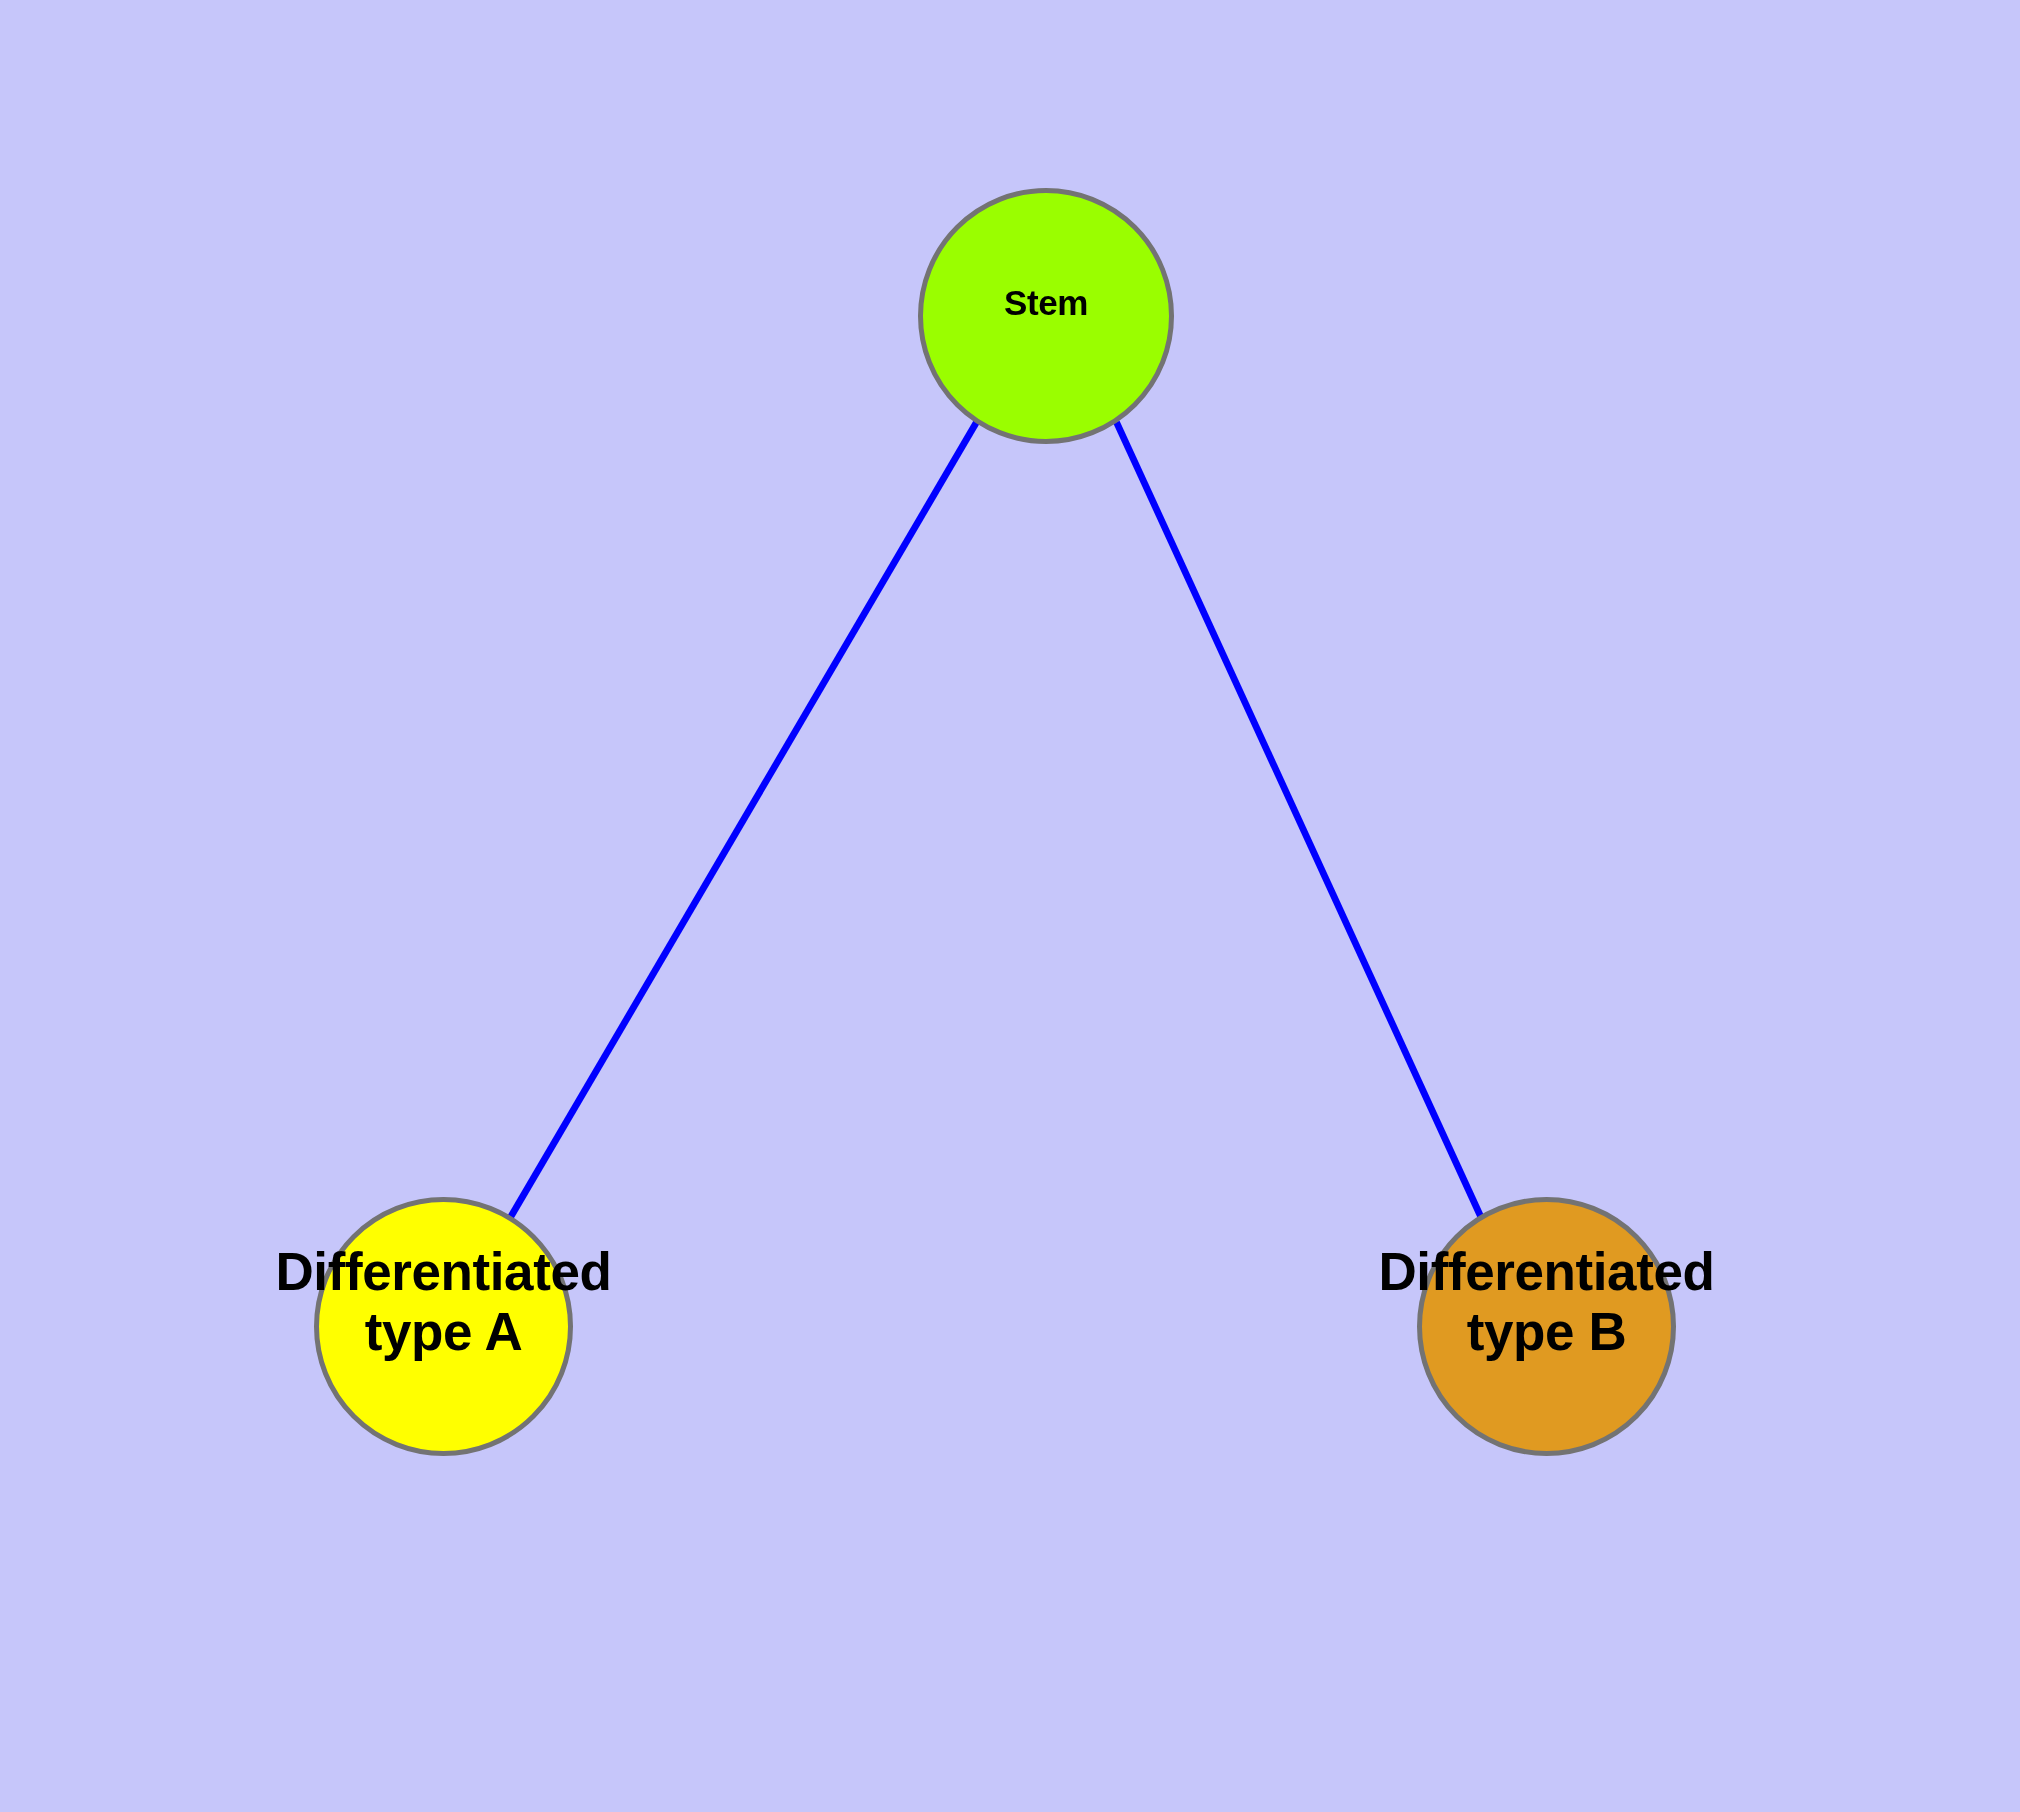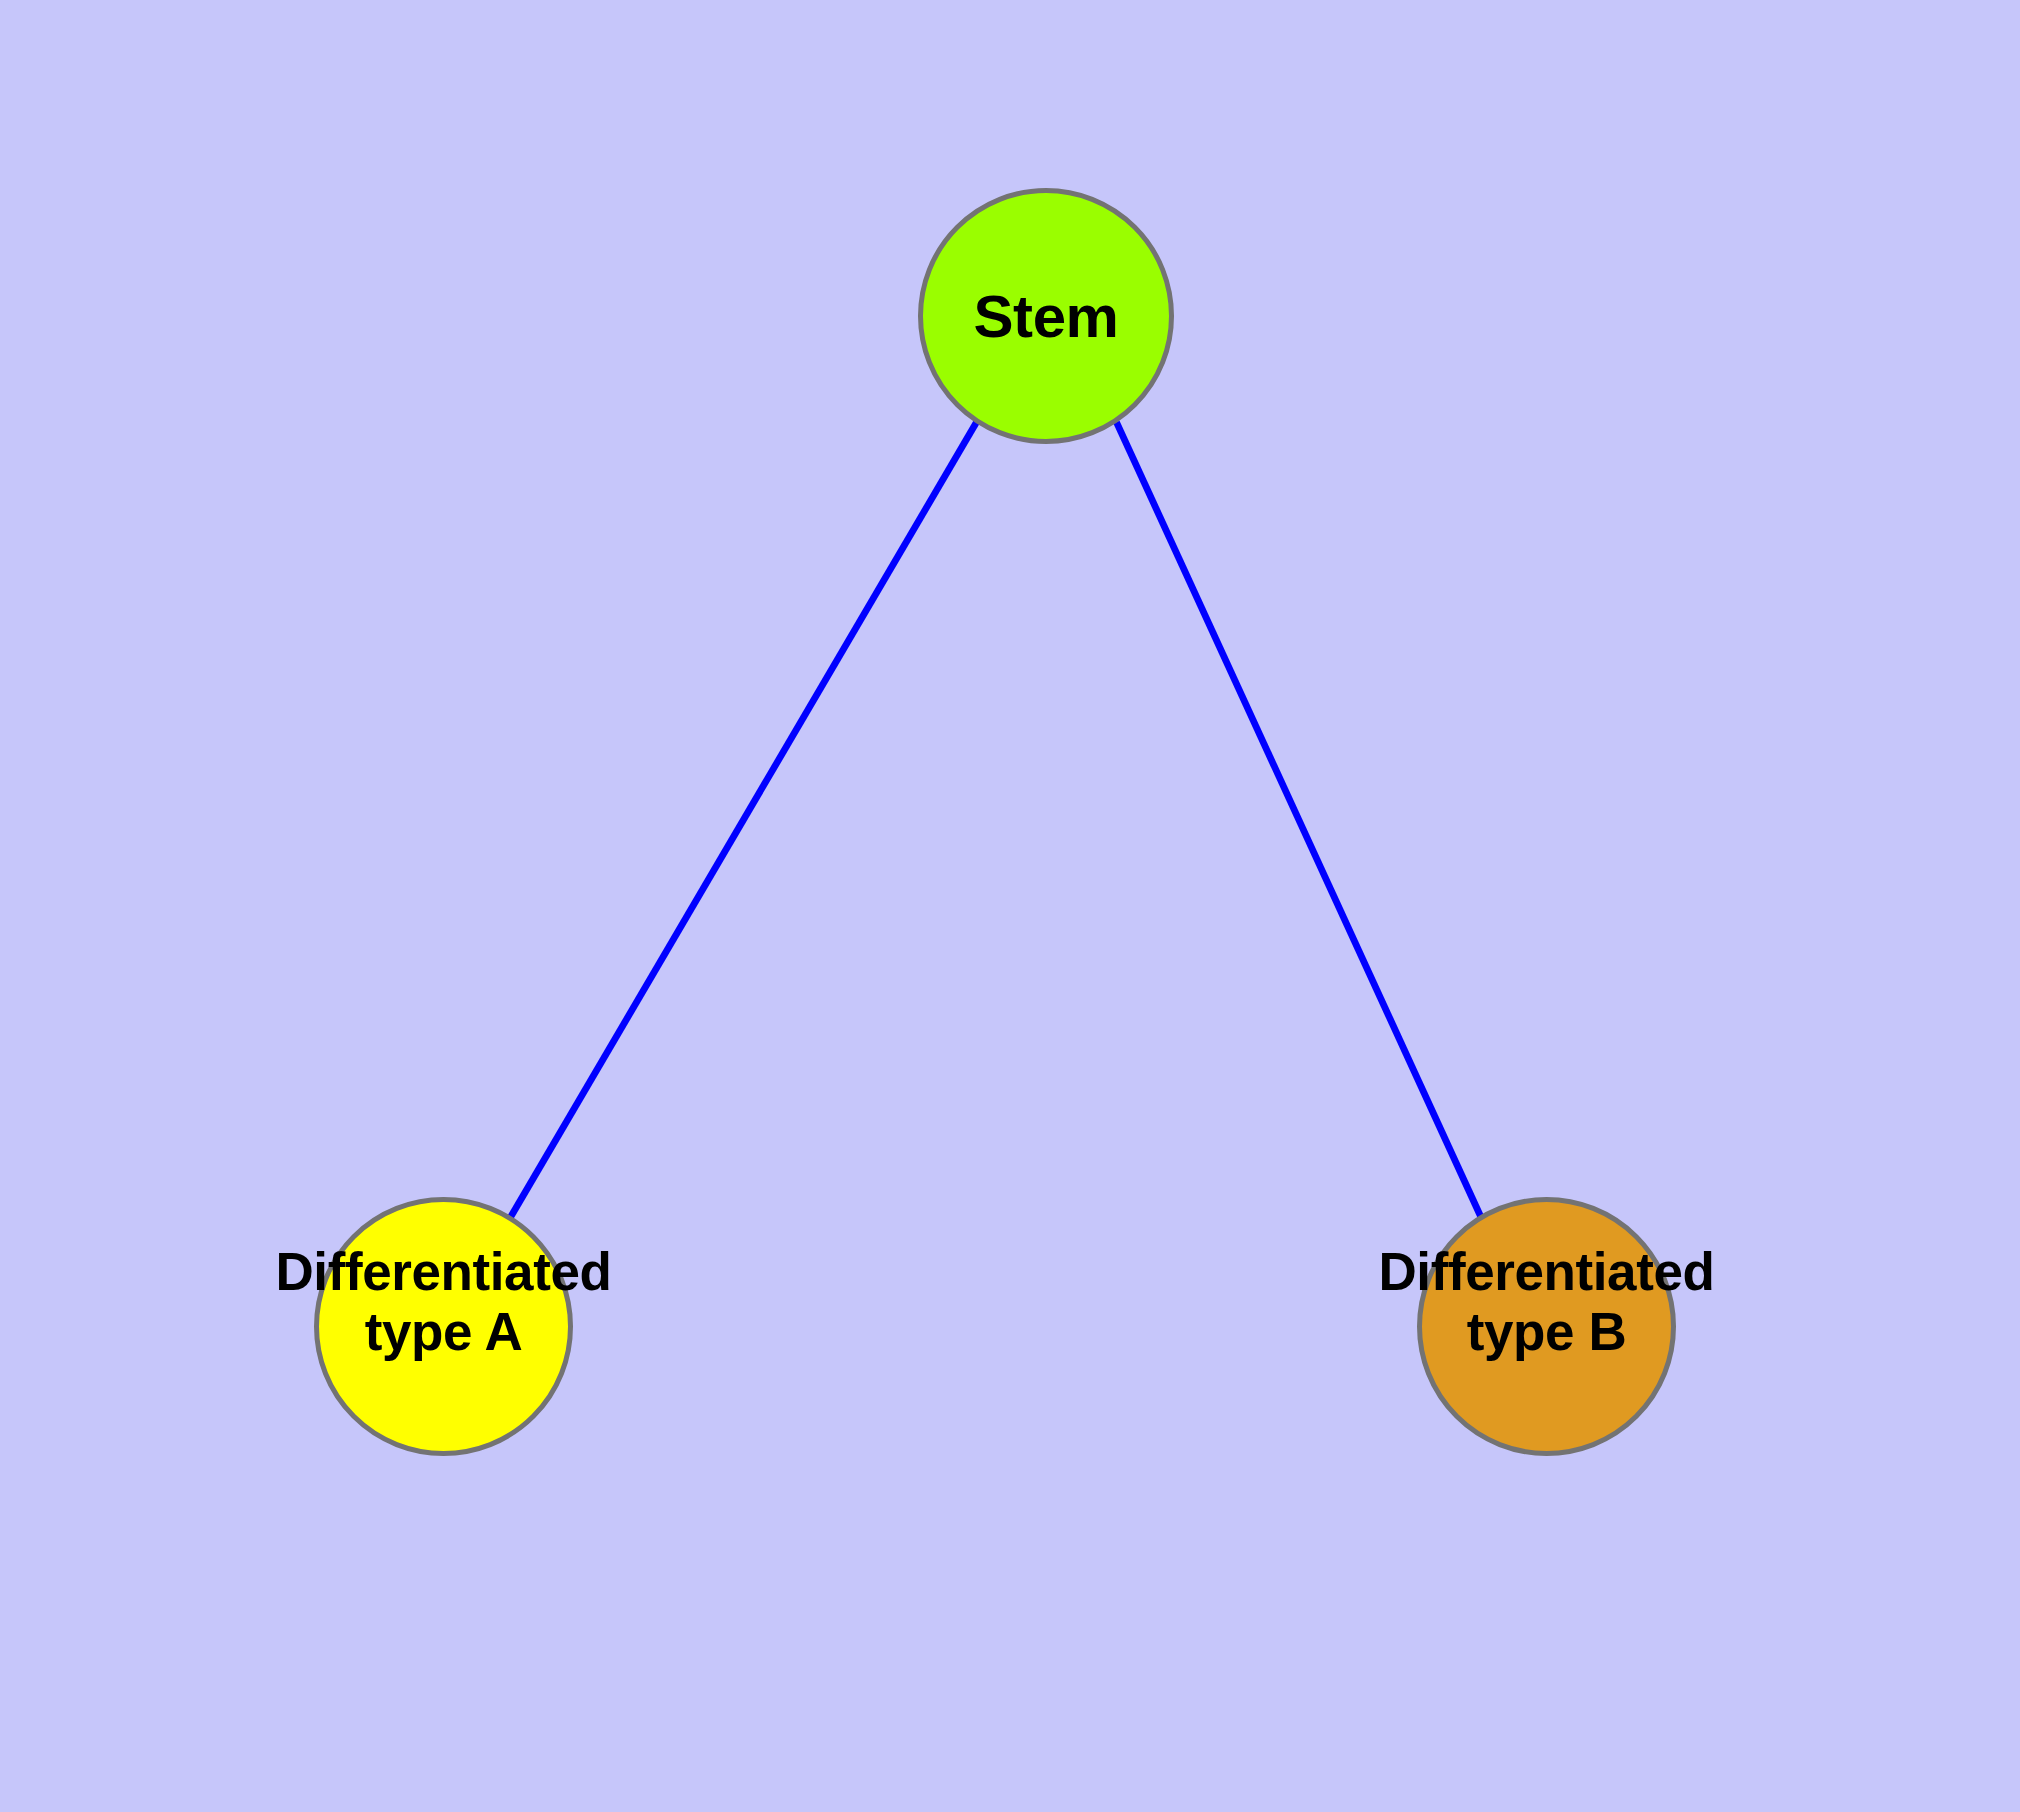--- a/index.html
+++ b/index.html
@@ -50,21 +50,21 @@
     left: 918px;
     top: 188px;
     width: 257px;
     height: 257px;
     background: #9afe00;
   }
   #label-stem {
     left: 834px;
     top: 283px;
     width: 424px;
-    font-size: 60px;
+    font-size: 35px;
   }
   #node-diff-a {
     left: 314px;
     top: 1197px;
     width: 259px;
     height: 259px;
     background: #ffff00;
   }
   #label-diff-a {
     left: 147px;

